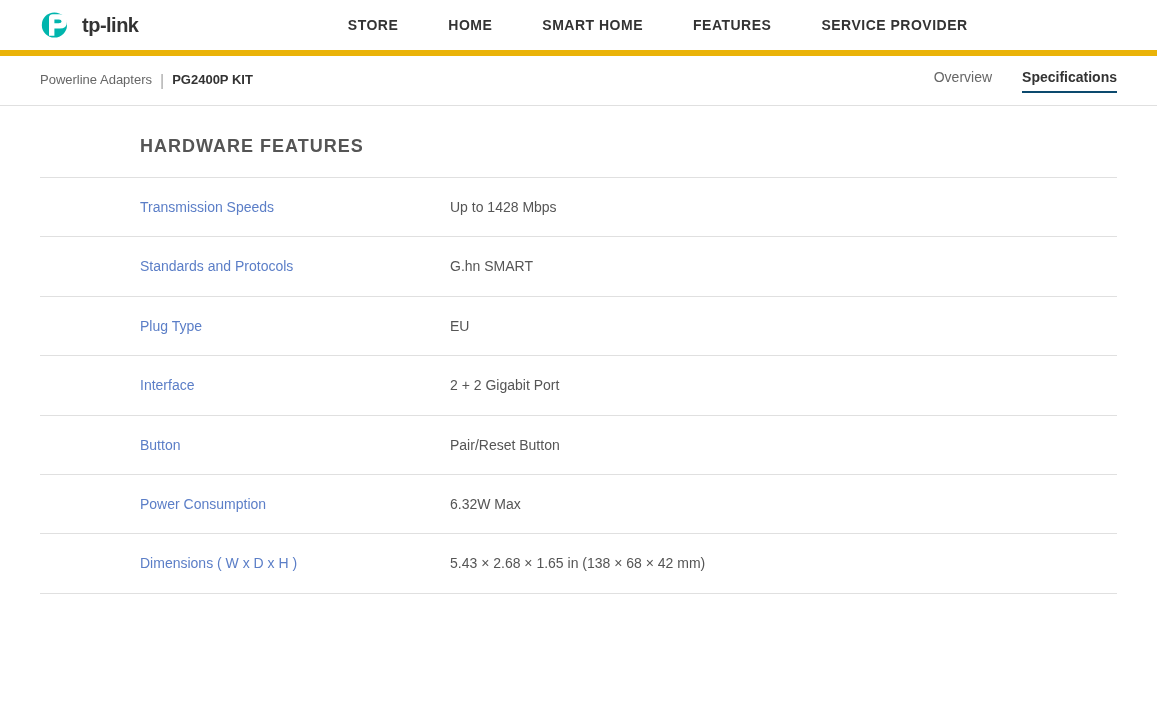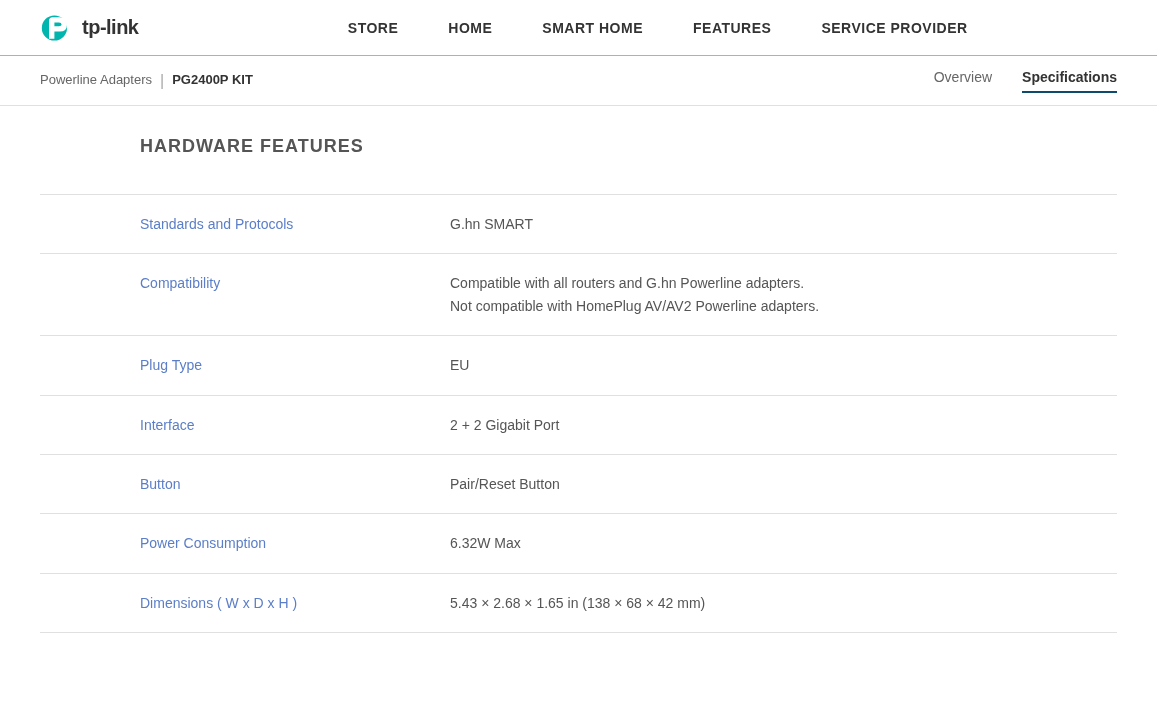--- a/index.html
+++ b/index.html
@@ -4,21 +4,21 @@
   <style>
     * { margin: 0; padding: 0; box-sizing: border-box; }
     body { font-family: Arial, Helvetica, sans-serif; font-size: 14px; color: #333; background: #fff; }
 
     
     header {
       display: flex;
       align-items: center;
       padding: 0 40px;
       height: 56px;
-      border-bottom: 1px solid #eab308;
+      border-bottom: 6px solid #eab308;
     }
     .logo-wrap {
       display: flex;
       align-items: center;
       gap: 6px;
       margin-right: 60px;
     }
     .logo-icon {
       width: 36px;
       height: 36px;
@@ -91,21 +91,21 @@
 
     
     .main {
       padding: 30px 40px 40px;
     }
     .section-title {
       font-size: 18px;
       font-weight: bold;
       color: #555;
       letter-spacing: 1px;
-      margin-bottom: 37px;
+      margin-bottom: 20px;
       padding-left: 100px;
     }
 
     
     .specs-table {
       width: 100%;
       border-collapse: collapse;
     }
     .specs-table tr {
       border-top: 1px solid #e0e0e0;
@@ -160,27 +160,27 @@
   <div class="page-tabs">
     <a class="page-tab">Overview</a>
     <a class="page-tab active">Specifications</a>
   </div>
 </div>
 
 <div class="main">
   <div class="section-title">HARDWARE FEATURES</div>
   <table class="specs-table">
     <tbody id="specs-tbody">
+    <tr>
+          <td>Transmission Speeds</td>
+          <td>Up to 1428 Mbps</td>
+        </tr>
         <tr>
           <td>Standards and Protocols</td>
           <td>G.hn SMART</td>
-        </tr>
-        <tr>
-          <td>Compatibility</td>
-          <td>Compatible with all routers and G.hn Powerline adapters.<br>Not compatible with HomePlug AV/AV2 Powerline adapters.</td>
         </tr>
         <tr>
           <td>Plug Type</td>
           <td>EU</td>
         </tr>
         <tr>
           <td>Interface</td>
           <td>2 + 2 Gigabit Port</td>
         </tr>
         <tr>

